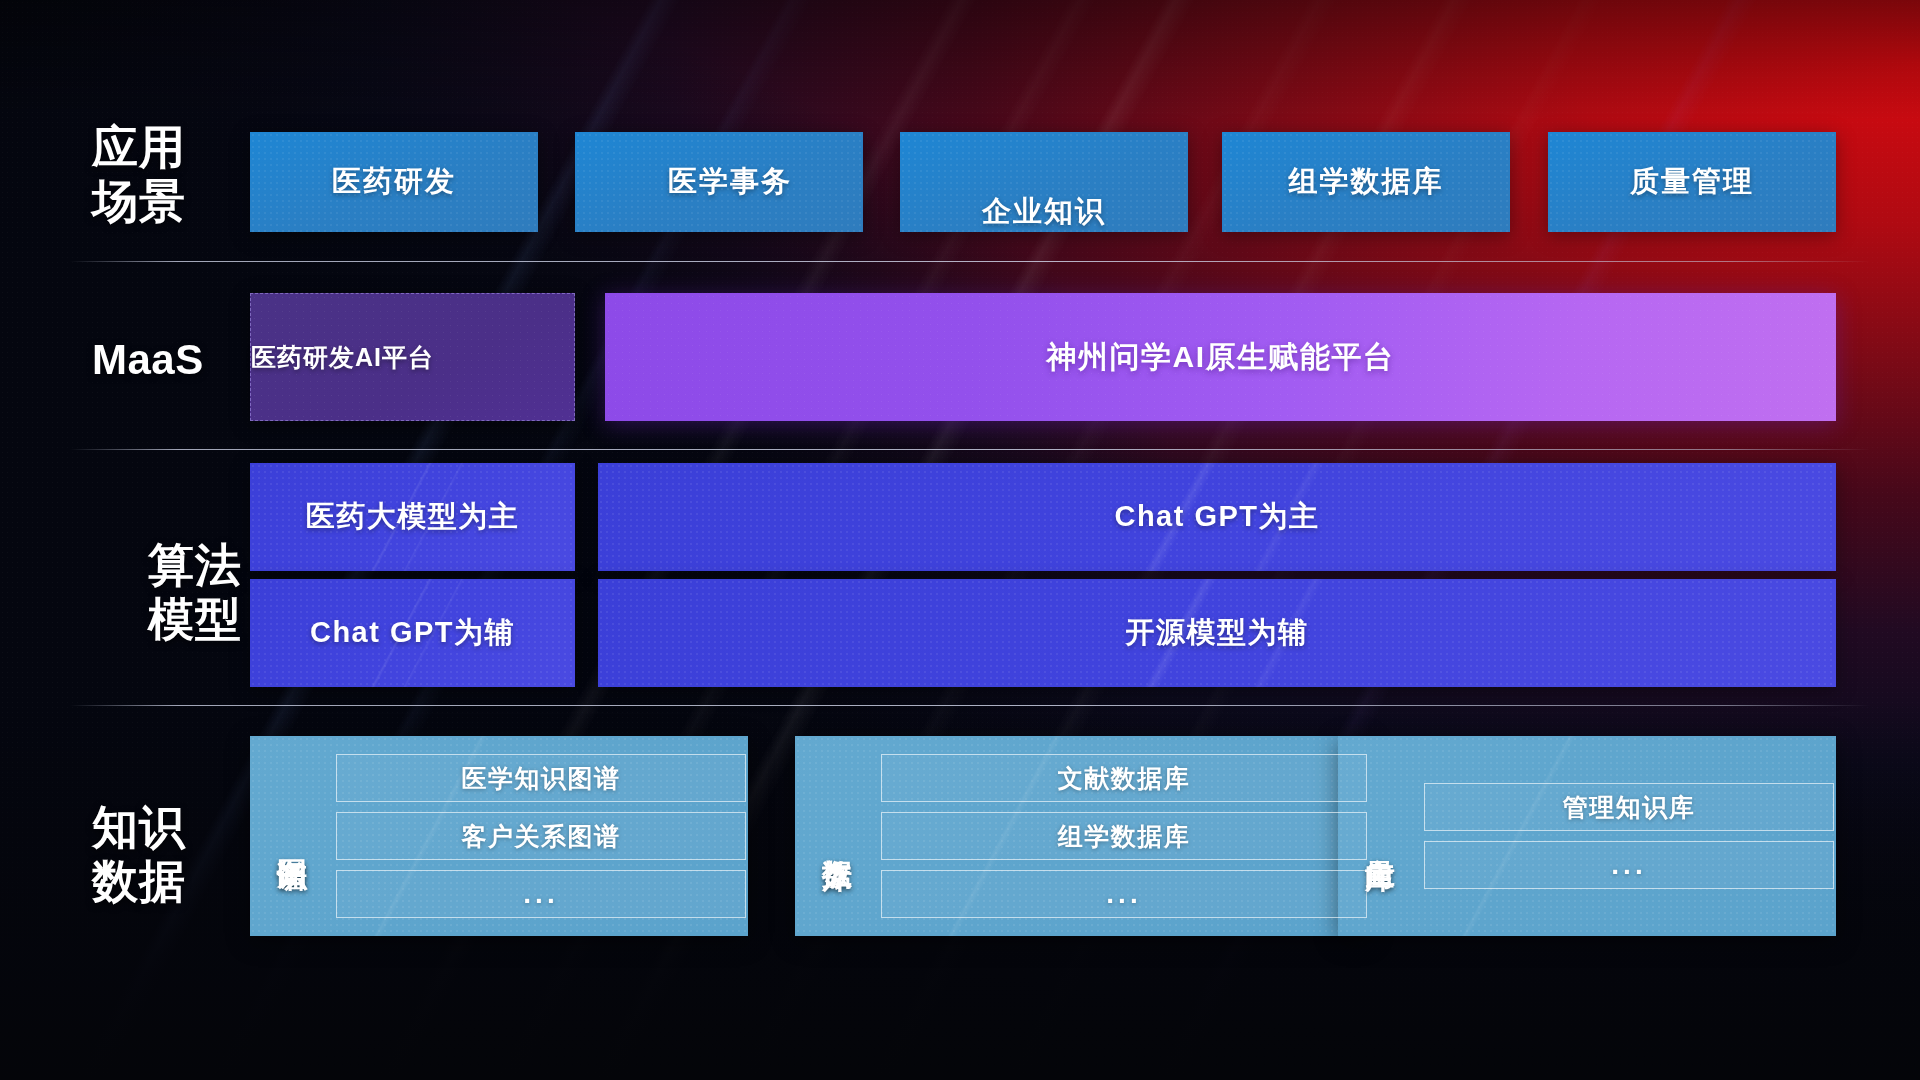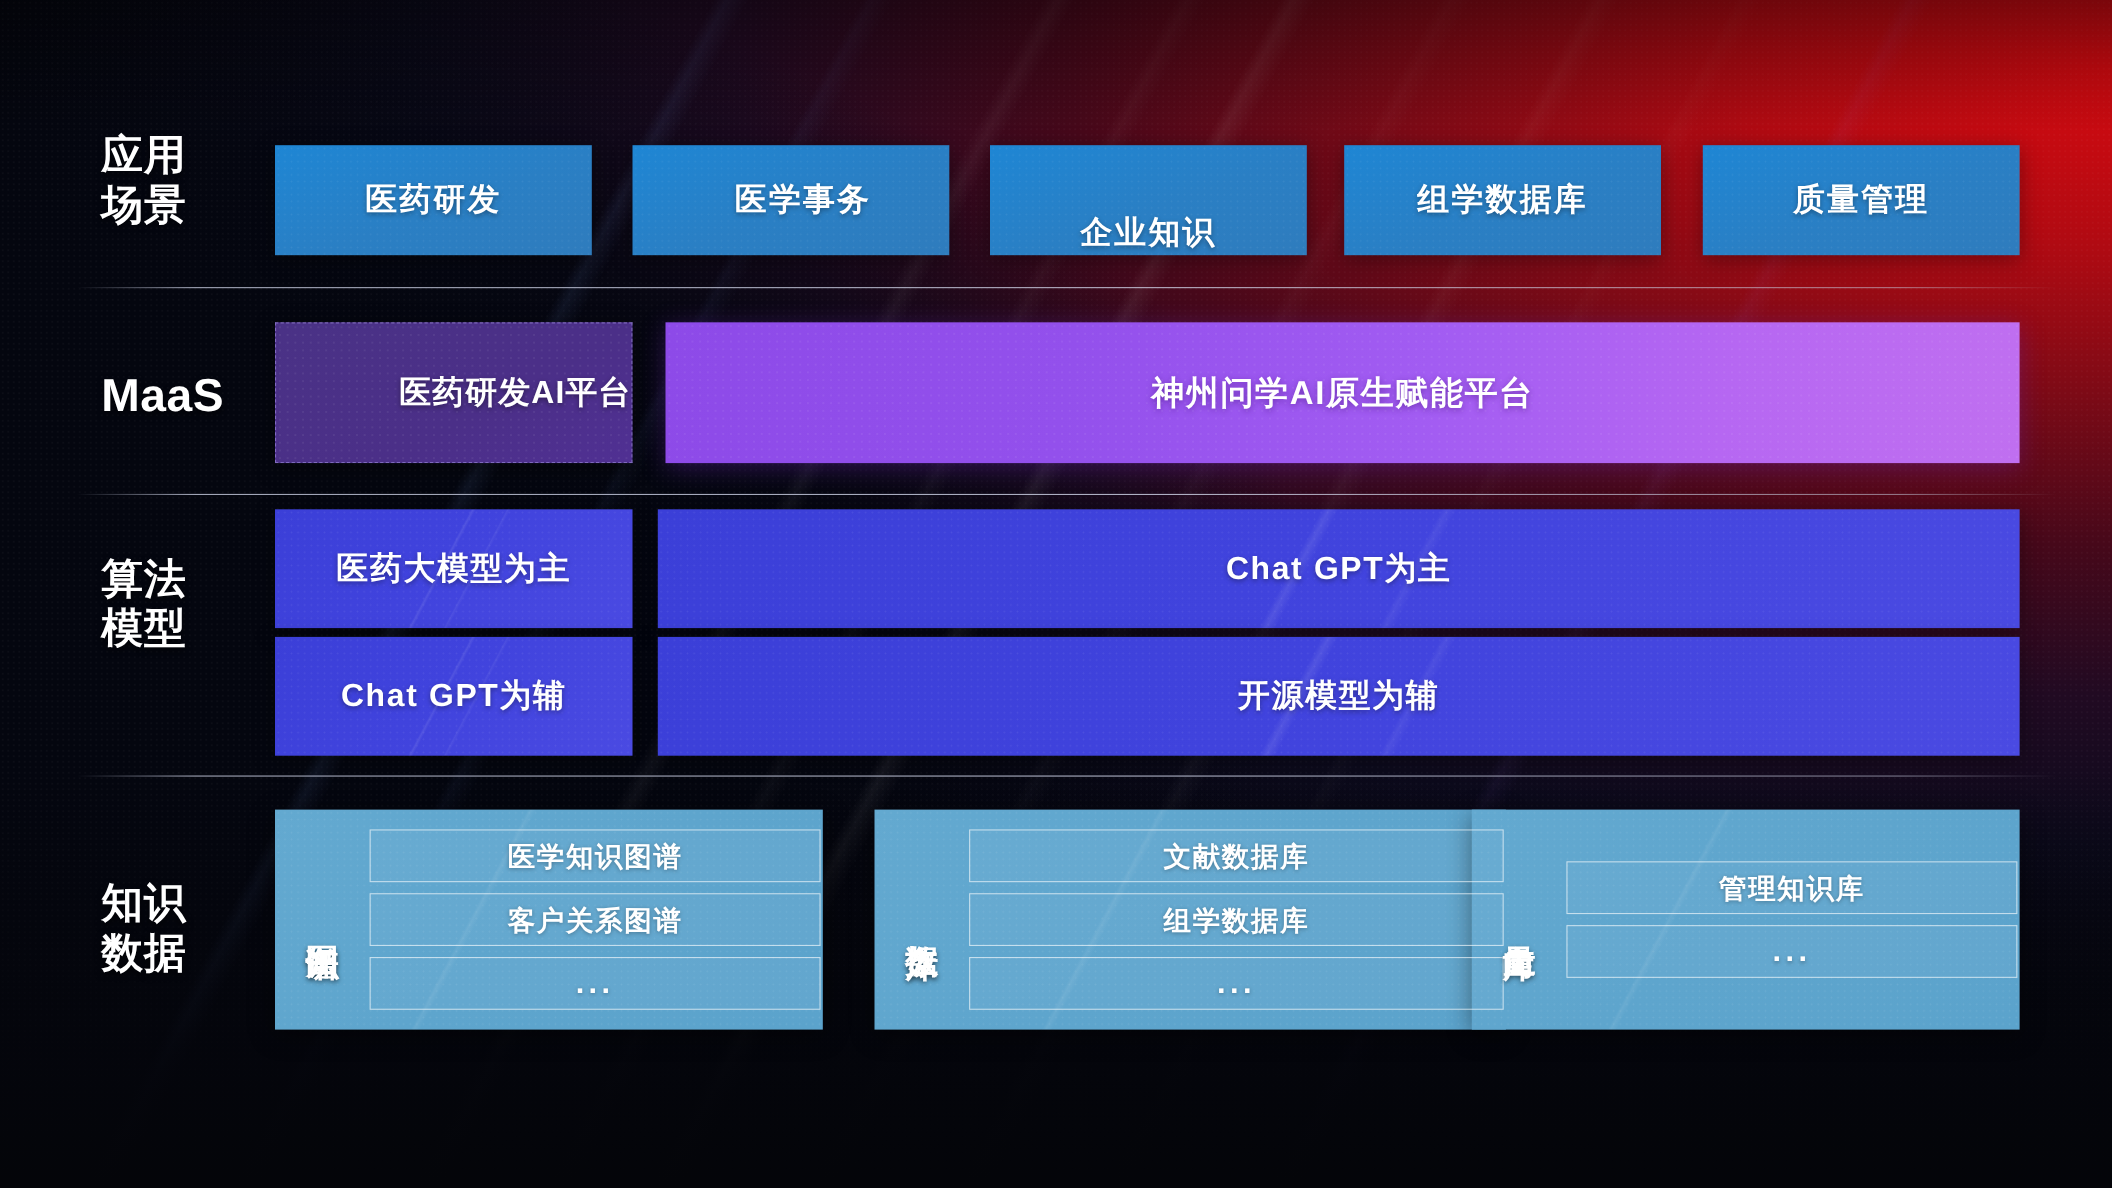--- a/index.html
+++ b/index.html
@@ -74,21 +74,21 @@
     position: absolute; inset: 0;
     z-index: 5;
   }
 
   .row-label {
     position: absolute;
     left: 92px;
     width: 150px;
     color: #ffffff;
     font-weight: 700;
-    font-size: 38px;
+    font-size: 46px;
     line-height: 1.18;
     letter-spacing: 1px;
     text-align: left;
     text-shadow: 0 2px 7px rgba(0,0,0,.75);
   }
   .row-label.maas {
     font-size: 42px;
     letter-spacing: 0.5px;
   }
 
@@ -117,22 +117,22 @@
     content:""; position:absolute; inset:0;
     background-image: radial-gradient(rgba(255,255,255,0.09) 0.8px, transparent 0.9px);
     background-size: 6px 6px;
     opacity:.7; pointer-events:none;
   }
 
   
   .maas-left {
     position: absolute;
     background: linear-gradient(150deg, #4a3286 0%, #4b2f88 60%, #503093 100%);
-    display:flex; align-items:center; justify-content:flex-end;
-    color:#fff; font-size: 29px; font-weight:700; letter-spacing:1px;
+    display:flex; align-items:center; justify-content:flex-start;
+    color:#fff; font-size: 25px; font-weight:700; letter-spacing:1px;
     text-shadow: 0 2px 5px rgba(0,0,0,.4);
     border: 1px dashed rgba(190,175,255,0.45);
     box-shadow: 0 4px 18px rgba(0,0,0,.4);
   }
   .maas-right {
     position:absolute;
     background: linear-gradient(100deg, #8d4ae8 0%, #9350ec 30%, #a25cf2 56%, #b667f2 78%, #c06ff0 100%);
     display:flex; align-items:center; justify-content:center;
     color:#fff; font-size:30px; font-weight:700; letter-spacing:1.5px;
     text-shadow: 0 2px 6px rgba(60,10,110,.45);
@@ -261,21 +261,21 @@
 
     <div class="maas-left" style="left:250px; top:293px; width:325px; height:128px;">
       <span>医药研发AI平台</span>
     </div>
     <div class="maas-right" style="left:605px; top:293px; width:1231px; height:128px;">
       <span>神州问学AI原生赋能平台</span>
     </div>
 
     <div class="divider" style="top:449px;"></div>
 
-    <div class="row-label" style="top:505px;">
+    <div class="row-label" style="top:538px;text-align:right;">
       <div>算法</div>
       <div>模型</div>
     </div>
 
     <div class="algobox" style="left:250px; top:463px; width:325px; height:108px;">
         <span>医药大模型为主</span>
       </div>
     <div class="algobox" style="left:250px; top:579px; width:325px; height:108px;">
         <span>Chat GPT为辅</span>
       </div>

